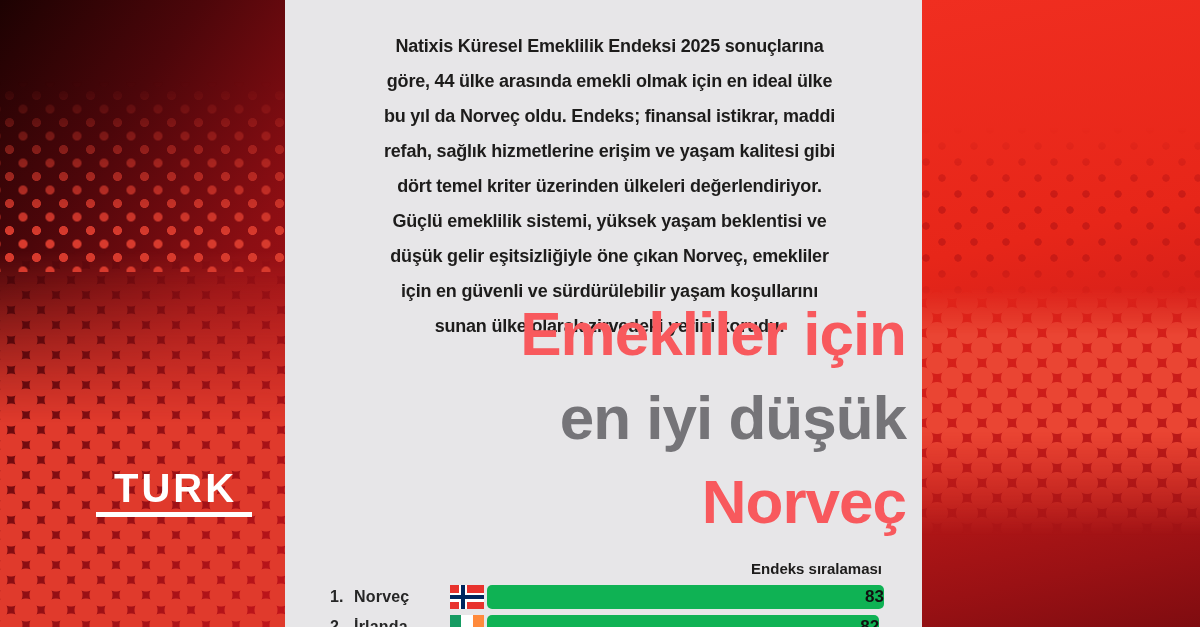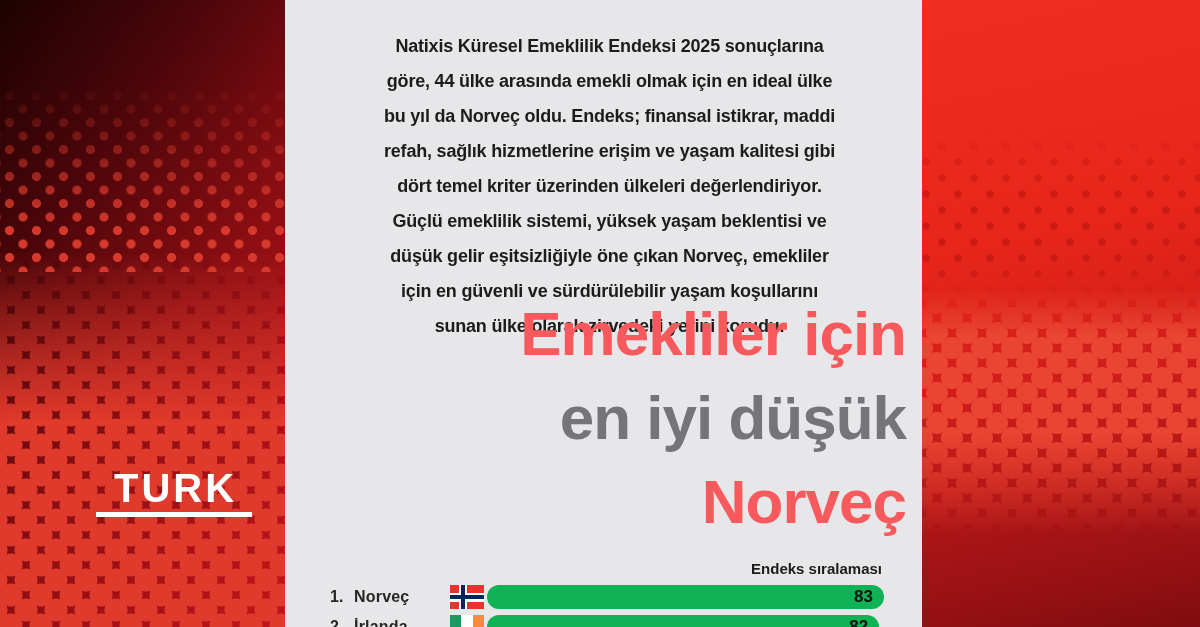--- a/index.html
+++ b/index.html
@@ -100,23 +100,23 @@
       linear-gradient(90deg,  transparent 32%, #00265e 32%, #00265e 44%, transparent 44%),
       linear-gradient(180deg, transparent 43%, #00265e 43%, #00265e 60%, transparent 60%),
       linear-gradient(90deg,  transparent 25%, #ffffff 25%, #ffffff 51%, transparent 51%),
       linear-gradient(180deg, transparent 33%, #ffffff 33%, #ffffff 70%, transparent 70%);
   }
   .flag-ireland {
     background:linear-gradient(90deg, #169b62 0 33.4%, #ffffff 33.4% 66.7%, #ff8a3c 66.7% 100%);
   }
   .bar-track { flex:1; height:24px; }
   .bar {
-    height:100%; background:var(--bar-green, #0fb254); border-radius:12px;
+    height:100%; background:var(--bar-green, #0fb254); border-radius:5px;
     display:flex; align-items:center; justify-content:flex-end;
-    padding-right:11px;
+    padding-right:0;
   }
   .bar .val { font-size:17px; font-weight:600; color:#111; }
 </style>
 </head>
 <body>
 
 <div class="stage">
 
   <div class="bg-left">
     <div class="dots-small"></div>

